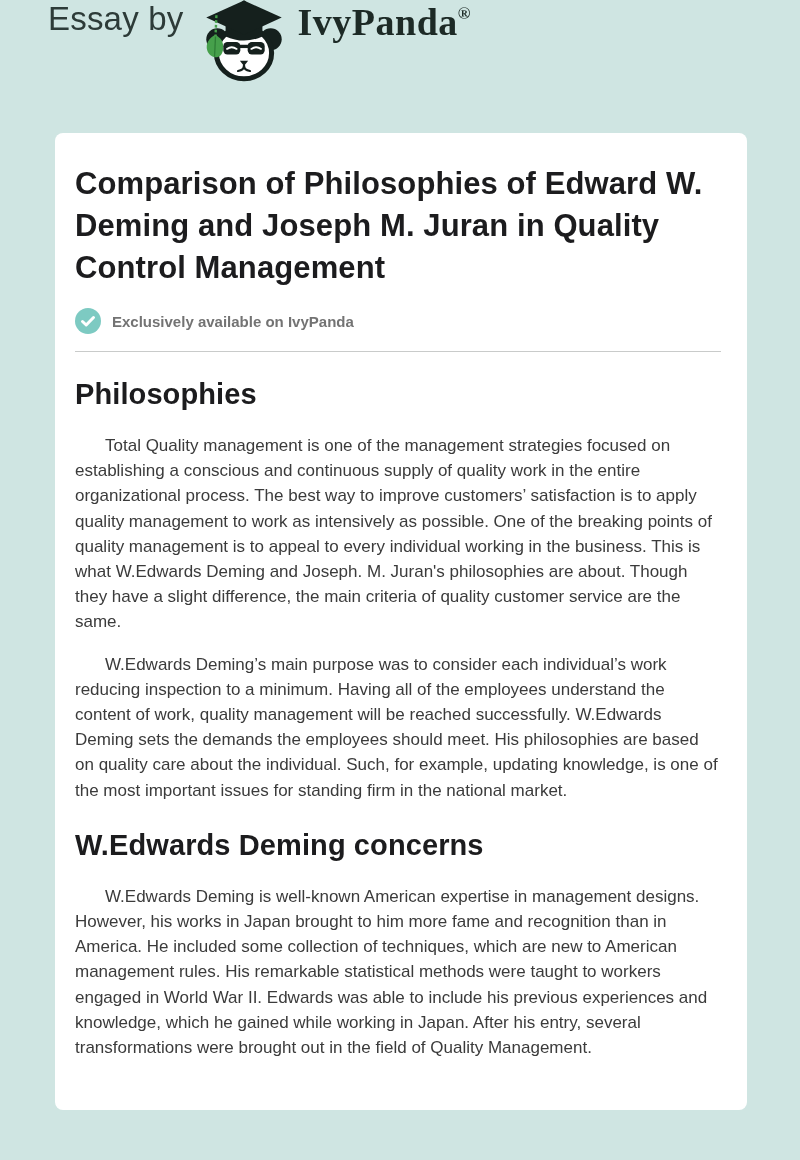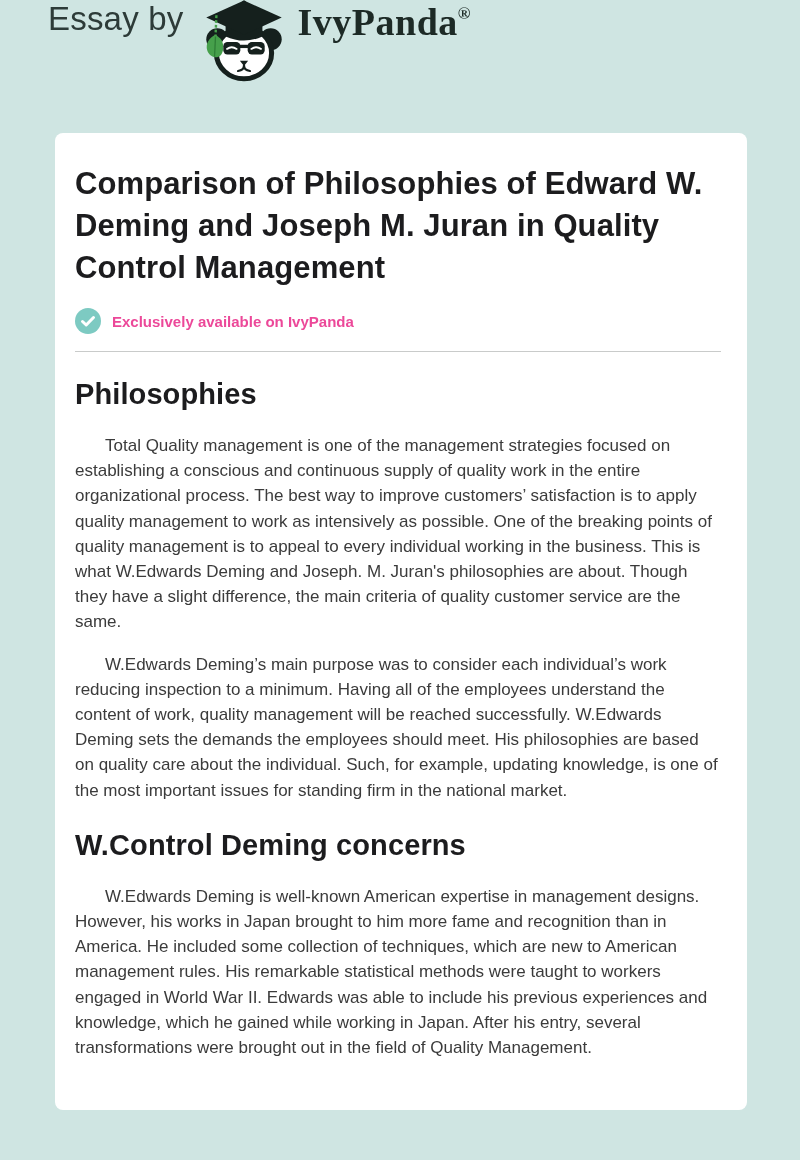--- a/index.html
+++ b/index.html
@@ -63,21 +63,21 @@
     height: 28px;
   }
   .check-badge {
     width: 26px; height: 26px;
     display: inline-flex;
     flex: 0 0 26px;
   }
   .availability-text {
     font-size: 15px;
     font-weight: 700;
-    color: #ec4899;
+    color: #737373;
   }
   hr.divider {
     border: none;
     border-top: 1px solid #c9cbca;
     margin: 16px 0 0 0;
   }
   h2.section-heading {
     font-size: 29px;
     font-weight: 700;
     color: #1c1c1e;
@@ -146,19 +146,19 @@
 
     <hr class="divider">
 
     <section>
       <h2 class="section-heading">Philosophies</h2>
       <p class="body-paragraph">Total Quality management is one of the management strategies focused on establishing a conscious and continuous supply of quality work in the entire organizational process. The best way to improve customers’ satisfaction is to apply quality management to work as intensively as possible. One of the breaking points of quality management is to appeal to every individual working in the business. This is what W.Edwards Deming and Joseph. M. Juran's philosophies are about. Though they have a slight difference, the main criteria of quality customer service are the same.</p>
       <p class="body-paragraph">W.Edwards Deming’s main purpose was to consider each individual’s work reducing inspection to a minimum. Having all of the employees understand the content of work, quality management will be reached successfully. W.Edwards Deming sets the demands the employees should meet. His philosophies are based on quality care about the individual. Such, for example, updating knowledge, is one of the most important issues for standing firm in the national market.</p>
     </section>
 
     <section>
-      <h2 class="section-heading">W.Control Deming concerns</h2>
+      <h2 class="section-heading">W.Edwards Deming concerns</h2>
       <p class="body-paragraph">W.Edwards Deming is well-known American expertise in management designs. However, his works in Japan brought to him more fame and recognition than in America. He included some collection of techniques, which are new to American management rules. His remarkable statistical methods were taught to workers engaged in World War II. Edwards was able to include his previous experiences and knowledge, which he gained while working in Japan. After his entry, several transformations were brought out in the field of Quality Management.</p>
     </section>
 
   </main>
 
 </div>
 
 </body></html>

